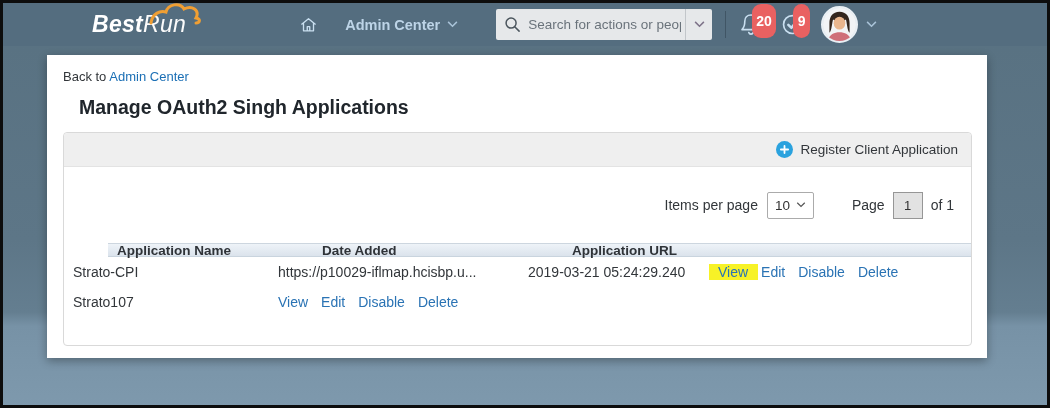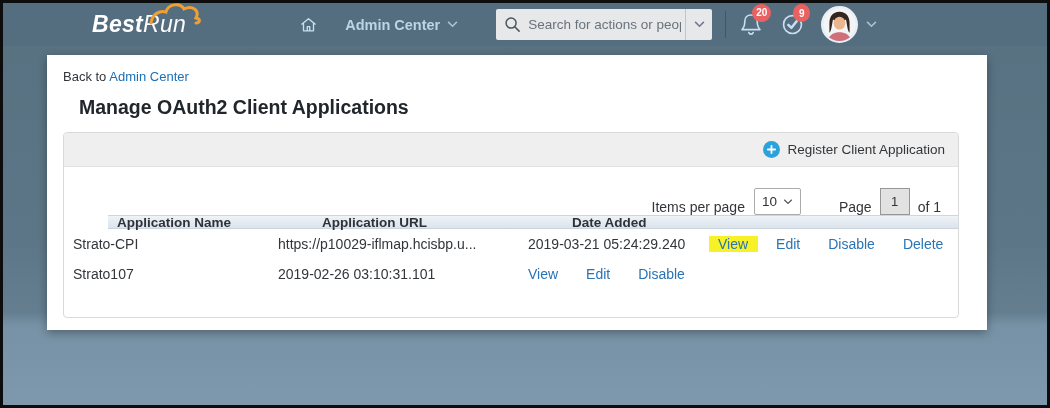--- a/index.html
+++ b/index.html
@@ -33,64 +33,64 @@
   .search-box input::placeholder { color: #6a737b; opacity: 1; }
   .search-dd { width: 27px; align-self: stretch; border-left: 1px solid #c2c6ca;
     display: flex; align-items: center; justify-content: center; cursor: pointer; }
 
   .hdr-sep { width: 1px; height: 27px; background: rgba(15,25,35,.28); margin-left: 13px; }
 
   .icon-wrap { position: relative; cursor: pointer; display: flex; }
   .bell-wrap { margin-left: 13px; }
   .todo-wrap { margin-left: 17px; }
   .badge { position: absolute; top: -8px; left: 13px; background: #e96161; color: #fff;
-    border-radius: 9px; height: 18px; min-width: 17px; padding: 0 4px; font-size: 10px; font-weight: 700;
+    border-radius: 9px; height: 34px; min-width: 17px; padding: 0 4px; font-size: 14px; font-weight: 700;
     display: flex; align-items: center; justify-content: center; }
 
   .avatar { margin-left: 16px; width: 37px; height: 37px; border-radius: 50%;
     border: 2px solid #e9eff4; overflow: hidden; background: #e3e9ee; cursor: pointer; flex: none; }
   .user-name { margin-left: 10px; color: #d3e5f4; font-size: 15px; cursor: pointer; white-space: nowrap; }
   .user-chevron { margin-left: 8px; display: flex; cursor: pointer; }
 
   
   .card { margin: 9px 0 0 44px; width: 940px; background: #fff;
-    box-shadow: 0 3px 9px rgba(0,0,0,.32); padding: 14px 28px 12px 16px; }
+    box-shadow: 0 3px 9px rgba(0,0,0,.32); padding: 14px 15px 12px 16px; }
 
   .breadcrumb { font-size: 13px; color: #32363a; }
   .breadcrumb a { color: #1b6fb5; text-decoration: none; margin-left: 3px; cursor: pointer; }
   .page-title { margin: 12px 0 0 16px; font-size: 19.5px; font-weight: 700; color: #20262c; }
 
   .panel { margin-top: 13px; border: 1px solid #d9d9d9; border-radius: 4px; background: #fff; }
   .panel-toolbar { height: 34px; background: #efefef; border-bottom: 1px solid #e3e3e3;
     border-radius: 4px 4px 0 0; display: flex; justify-content: flex-end; align-items: center;
     padding-right: 13px; }
   .register-btn { display: flex; align-items: center; gap: 7px; cursor: pointer; }
   .plus-icon { width: 17px; height: 17px; border-radius: 50%; background: #2aa2de;
     display: flex; align-items: center; justify-content: center; }
   .register-label { font-size: 13.5px; color: #32363a; }
 
-  .panel-pagination { height: 48px; display: flex; align-items: flex-end; justify-content: flex-end;
+  .panel-pagination { height: 76px; display: flex; align-items: center; justify-content: flex-end;
     padding-right: 17px; font-size: 14px; color: #32363a; }
   .ipp-select { margin-left: 9px; width: 47px; height: 27px; border: 1px solid #ababab; border-radius: 2px;
     background: #fff; display: flex; align-items: center; justify-content: space-between;
     padding: 0 7px; font-size: 13.5px; color: #333; cursor: pointer; }
   .page-label { margin-left: 38px; }
   .page-input { margin-left: 8px; width: 30px; height: 27px; background: #e2e2e2;
     border: 1px solid #969696; text-align: center; font-size: 13px; color: #333;
     font-family: "Liberation Sans", sans-serif; }
   .of-label { margin-left: 8px; }
 
   .grid-row { display: grid; grid-template-columns: 205px 250px 190px 1fr; align-items: center; }
   .thead { height: 14px; background: linear-gradient(180deg, #eef3f8, #dbe3ec);
     border-top: 1px solid #cdd6df; border-bottom: 1px solid #c9d4de;
     font-weight: 700; font-size: 13.5px; color: #2f3338; margin-left: 44px; }
   .th, .td { padding-left: 9px; white-space: nowrap; overflow: hidden; }
   .th-actions { padding-left: 37px; }
   .trow { height: 30px; font-size: 14px; color: #32363a; }
-  .actions-cell { display: flex; align-items: center; gap: 28px; }
+  .actions-cell { display: flex; align-items: center; gap: 13px; }
   a.action { color: #2a73b4; text-decoration: none; font-size: 14px; cursor: pointer; }
   a.action.hl { background: #f7f227; padding: 4px 10px 5px; margin: -4px -10px -5px; }
   .panel-bottom-space { height: 28px; }
 
   svg { display: block; }
 </style>
 </head>
 <body>
 
 <div class="topbar">
@@ -163,21 +163,21 @@
     </svg>
   </span>
 </div>
 
 <div class="card">
 
   <div class="breadcrumb">
     <span>Back to</span><a>Admin Center</a>
   </div>
 
-  <div class="page-title">Manage OAuth2 Client Applications</div>
+  <div class="page-title">Manage OAuth2 Singh Applications</div>
 
   <div class="panel">
 
     <div class="panel-toolbar">
       <div class="register-btn">
         <span class="plus-icon">
           <svg width="9" height="9" viewBox="0 0 10 10">
             <line x1="5" y1="1" x2="5" y2="9" stroke="#fff" stroke-width="2" stroke-linecap="round"></line>
             <line x1="1" y1="5" x2="9" y2="5" stroke="#fff" stroke-width="2" stroke-linecap="round"></line>
           </svg>
@@ -194,39 +194,38 @@
           <polyline points="1,1 6,6 11,1" fill="none" stroke="#555" stroke-width="1.6"></polyline>
         </svg>
       </div>
       <span class="page-label">Page</span>
       <input class="page-input" type="text" value="1" style="">
       <span class="of-label">of 1</span>
     </div>
 
     <div class="grid-row thead">
       <div class="th">Application Name</div>
+      <div class="th">Date Added</div>
       <div class="th">Application URL</div>
-      <div class="th">Date Added</div>
     </div>
 
     <div class="grid-row trow">
       <div class="td">Strato-CPI</div>
       <div class="td">https://p10029-iflmap.hcisbp.u...</div>
       <div class="td">2019-03-21 05:24:29.240</div>
       <div class="td actions-cell">
         <a class="action hl">View</a>
         <a class="action">Edit</a>
         <a class="action">Disable</a>
         <a class="action">Delete</a>
       </div>
     </div>
 
     <div class="grid-row trow">
       <div class="td">Strato107</div>
-      <div class="td">2019-02-26 03:10:31.101</div>
       <div class="td actions-cell">
         <a class="action">View</a>
         <a class="action">Edit</a>
         <a class="action">Disable</a>
         <a class="action">Delete</a>
       </div>
     </div>
 
     <div class="panel-bottom-space"></div>
   </div>

